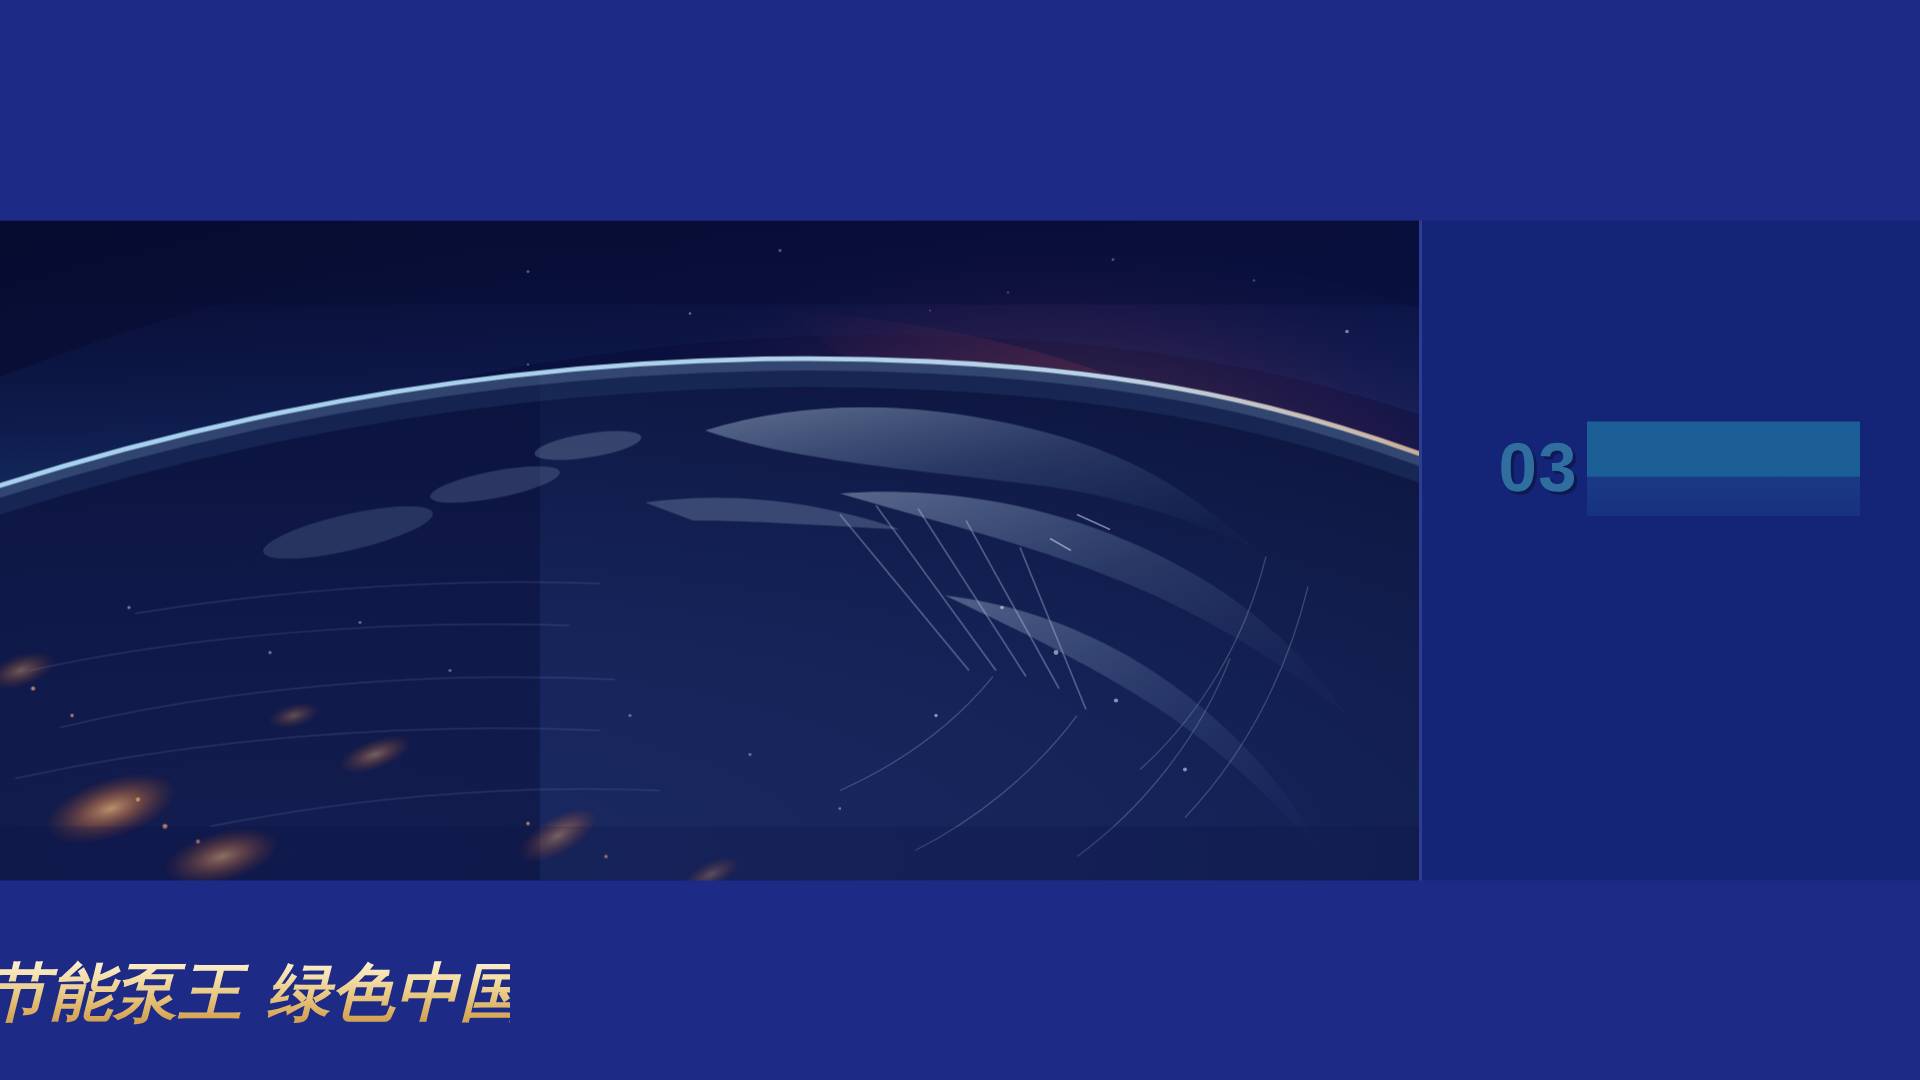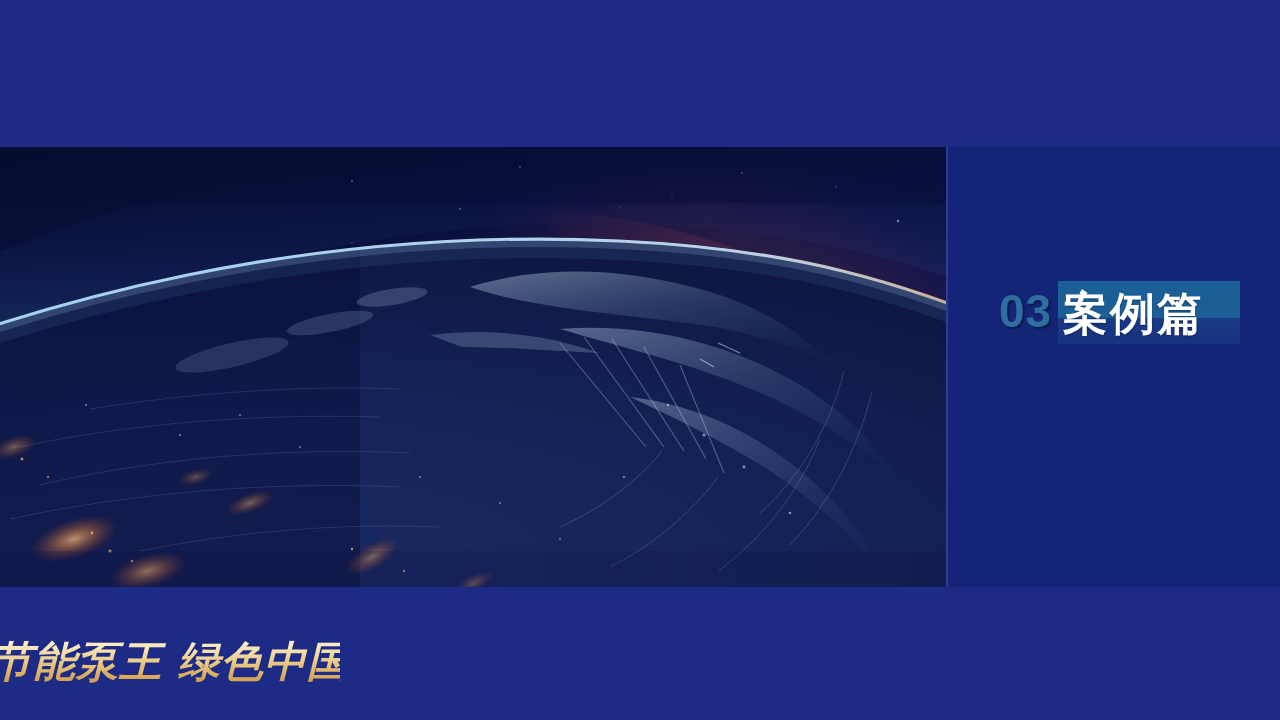--- a/index.html
+++ b/index.html
@@ -377,21 +377,20 @@
       </g>
     </svg>
   </div>
 
   <div class="side-panel"></div>
   <div class="side-panel-rule"></div>
 
   <div class="section-number">03</div>
 
   <div class="section-title-box"></div>
-  <div class="section-title">案例篇</div>
 
   <div class="footer-band"></div>
 
   <div class="footer-slogan">
     <svg width="340" height="62" viewBox="0 0 340 62" xmlns="http://www.w3.org/2000/svg">
       <defs>
         <linearGradient id="goldInk" x1="0" y1="0" x2="0" y2="1">
           <stop offset="0%" stop-color="#fff6dd"></stop>
           <stop offset="28%" stop-color="#f6e1ad"></stop>
           <stop offset="55%" stop-color="#e8c680"></stop>

